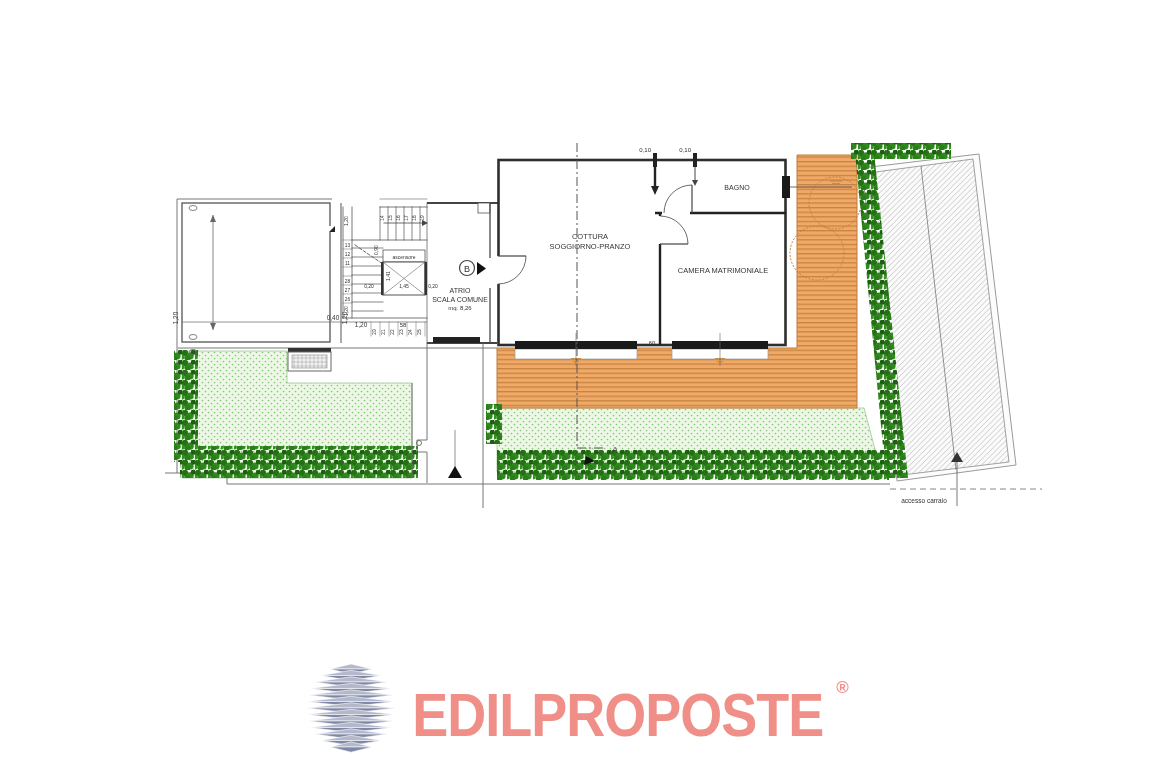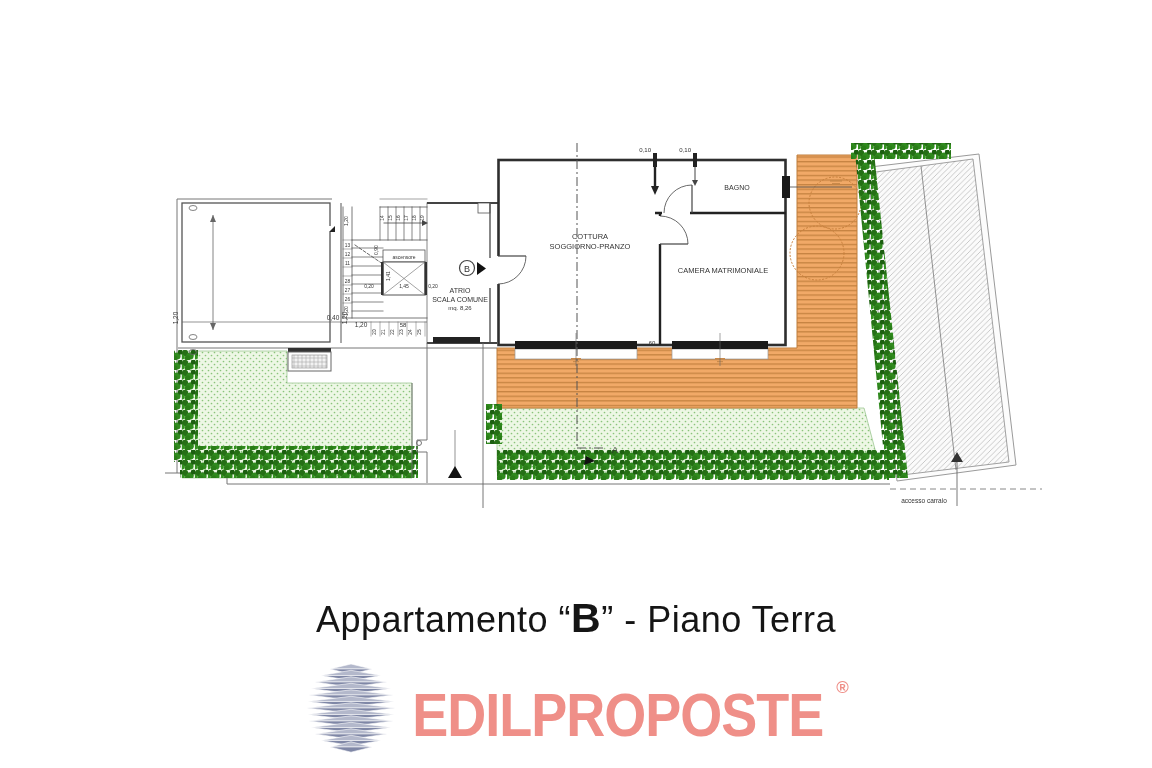--- a/index.html
+++ b/index.html
@@ -285,23 +285,20 @@
   </g>
 
   <g>
     <line x1="577" y1="143" x2="577" y2="448" stroke="#555" stroke-width="1" stroke-dasharray="9 3 2 3"></line>
     <polyline points="577,448 605,448" fill="none" stroke="#555" stroke-width="1" stroke-dasharray="9 3 2 3"></polyline>
     <text x="612" y="453" font-size="9" fill="#333">A</text>
     <polygon points="586,456 595,461 584,465" fill="#111"></polygon>
   </g>
 </svg>
 
-<div class="caption">
-  <span>Appartamento “</span><span class="unit">B</span><span>” - Piano Terra</span>
-</div>
 
 <div class="logo">
   <svg width="96" height="90" viewBox="0 0 96 90">
     <g stroke="#ffffff" stroke-width="0.6">
       <polygon points="27,5 48,0 69,5" fill="#B3B8CB"></polygon>
           <polygon points="27,5 48,10.2 69,5" fill="#7F87A6"></polygon>
       <polygon points="18,11.5 48,6.3 78,11.5" fill="#B3B8CB"></polygon>
           <polygon points="18,11.5 48,16.7 78,11.5" fill="#7F87A6"></polygon>
       <polygon points="12,18 48,12.8 84,18" fill="#B3B8CB"></polygon>
           <polygon points="12,18 48,23.2 84,18" fill="#7F87A6"></polygon>

